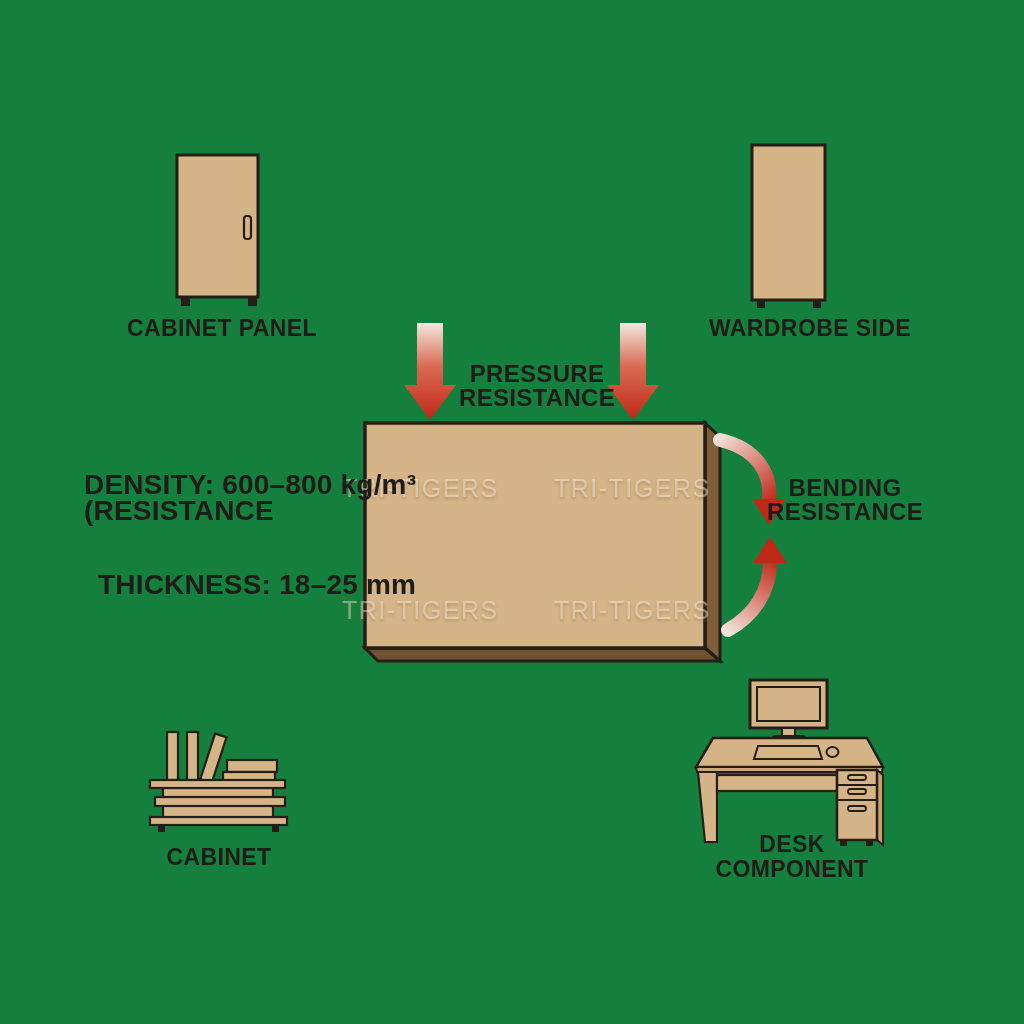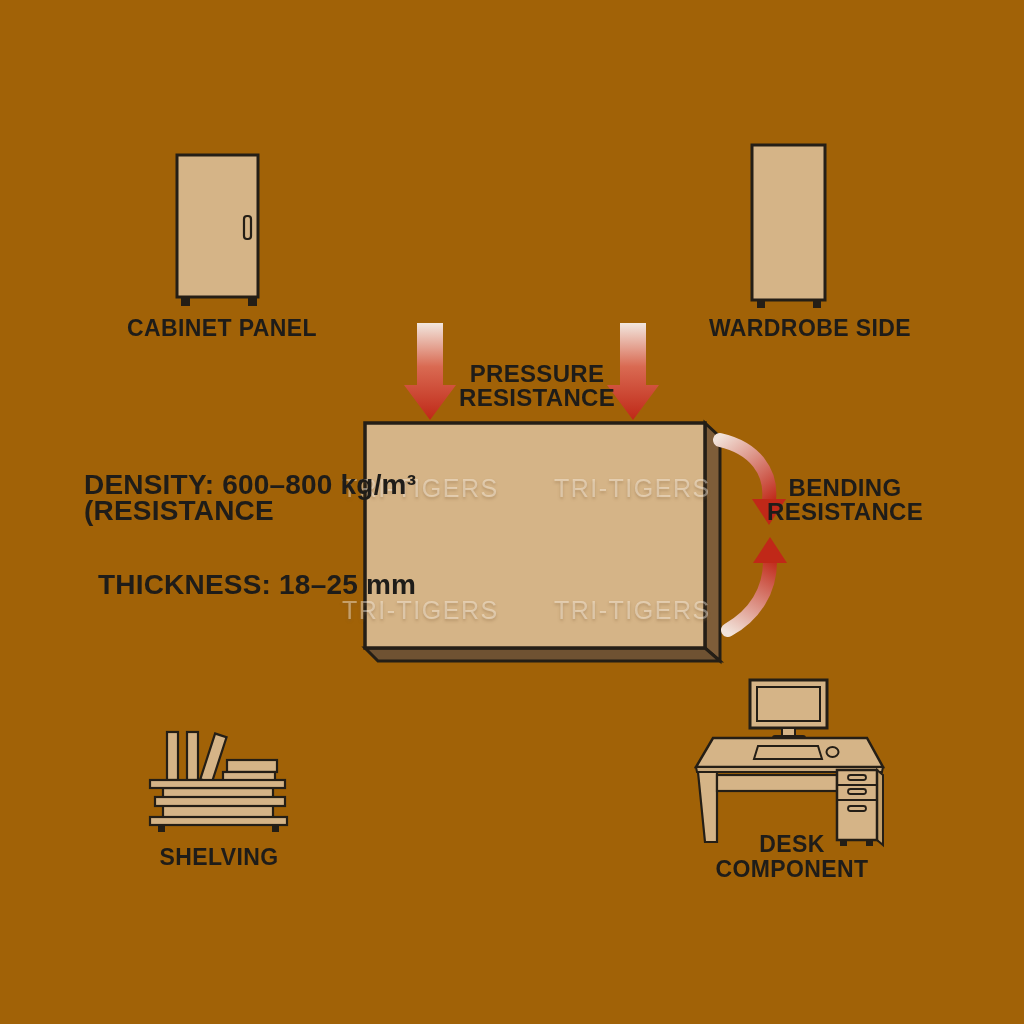--- a/index.html
+++ b/index.html
@@ -1,16 +1,16 @@
 <!DOCTYPE html>
 <html><head>
 <meta charset="utf-8">
 <style>
   html,body{margin:0;padding:0;}
-  #stage{position:relative;width:1024px;height:1024px;background:#a16207;overflow:hidden;
+  #stage{position:relative;width:1024px;height:1024px;background:#15803d;overflow:hidden;
          font-family:"Liberation Sans","DejaVu Sans",sans-serif;color:#1e1c19;}
   .abs{position:absolute;}
   .label{font-size:23px;font-weight:600;letter-spacing:.4px;text-align:center;width:220px;
          color:#1e1c19;line-height:25px;}
   .twoline{font-size:24px;font-weight:600;letter-spacing:.3px;text-align:center;width:210px;line-height:24px;}
   .specblock{font-size:28px;font-weight:600;letter-spacing:.2px;text-align:left;line-height:26px;white-space:nowrap;}
   .watermark{width:160px;font-size:25px;font-weight:normal;letter-spacing:1.5px;
              color:rgba(255,249,238,.42);text-shadow:0 2px 3px rgba(125,92,55,.35);pointer-events:none;}
   svg{display:block;}
 </style>
@@ -99,21 +99,21 @@
     <rect x="70" y="20" width="12" height="48" fill="#d5b487" stroke="#241e16" stroke-width="2.2" transform="rotate(18 76 68)"></rect>
     <rect x="97" y="47" width="50" height="12" fill="#d5b487" stroke="#241e16" stroke-width="2.2"></rect>
     <rect x="93" y="59" width="52" height="10" fill="#d5b487" stroke="#241e16" stroke-width="2.2"></rect>
     <rect x="33" y="75" width="110" height="35" fill="#d5b487" stroke="#241e16" stroke-width="2.2"></rect>
     <rect x="20" y="67" width="135" height="8" fill="#d5b487" stroke="#241e16" stroke-width="2.2"></rect>
     <rect x="25" y="84" width="130" height="9" fill="#d5b487" stroke="#241e16" stroke-width="2.2"></rect>
     <rect x="28" y="110" width="7" height="9" fill="#241e16"></rect>
     <rect x="142" y="110" width="7" height="9" fill="#241e16"></rect>
     <rect x="20" y="104" width="137" height="8" fill="#d5b487" stroke="#241e16" stroke-width="2.2"></rect>
   </svg>
-  <div class="abs label" style="left:109px;top:845px">SHELVING</div>
+  <div class="abs label" style="left:109px;top:845px">CABINET</div>
 
   <svg class="abs" style="left:690px;top:675px" width="200" height="175" viewBox="0 0 200 175">
 
     <rect x="60" y="5" width="77" height="48" fill="#d5b487" stroke="#241e16" stroke-width="3"></rect>
     <rect x="67" y="12" width="63" height="34" fill="#d5b487" stroke="#241e16" stroke-width="2"></rect>
     <rect x="92" y="53" width="13" height="9" fill="#d5b487" stroke="#241e16" stroke-width="2"></rect>
     <rect x="83" y="61" width="32" height="7" rx="2" fill="#d5b487" stroke="#241e16" stroke-width="2"></rect>
 
     <polygon points="23,63 177,63 193,92 6,92" fill="#d5b487" stroke="#241e16" stroke-width="2.5"></polygon>
     <polygon points="6,92 193,92 192,97 7,97" fill="#c9a97c" stroke="#241e16" stroke-width="2"></polygon>

